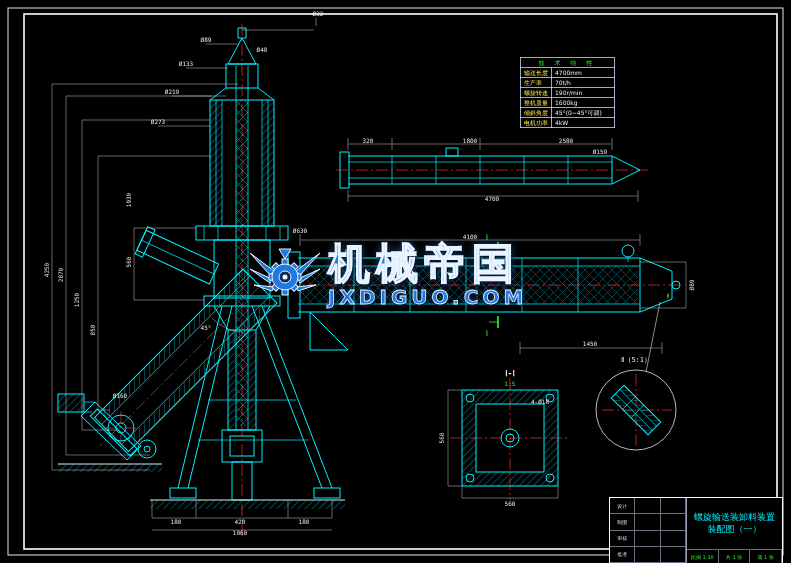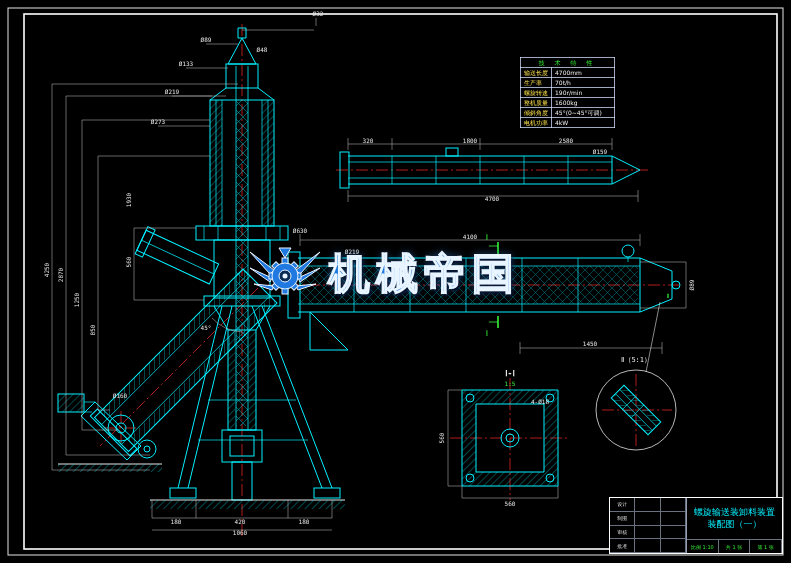--- a/index.html
+++ b/index.html
@@ -10,21 +10,21 @@
   .dim{position:absolute;font-size:6px;color:#e8e8e8;white-space:nowrap;line-height:1;
        font-family:"DejaVu Sans Mono",monospace;}
   
   .spec{position:absolute;left:520px;top:57px;border-collapse:collapse;background:rgba(0,0,0,.35);}
   .spec th,.spec td{border:1px solid rgba(212,226,255,.75);font-size:6px;padding:0 3px;height:9px;
        line-height:1;font-weight:normal;white-space:nowrap;}
   .spec th{color:#35f135;letter-spacing:4px;text-align:center;}
   .spec .lab{color:#ffe34d;}
   .spec .val{color:#eeeeee;min-width:56px;}
   
-  #titleblock{position:absolute;left:609px;top:497px;width:174px;height:57px;border:1.5px solid #fff;
+  #titleblock{position:absolute;left:609px;top:497px;width:174px;height:67px;border:1.5px solid #fff;
        display:flex;background:#000;box-sizing:border-box;}
   .tb-left{width:76px;border-right:1px solid rgba(212,226,255,.7);display:flex;flex-direction:column;}
   .tb-row{flex:1;display:flex;}
   .tb-cell{flex:1;border-right:1px solid rgba(212,226,255,.5);border-bottom:1px solid rgba(212,226,255,.5);
        font-size:5px;color:#ddd;display:flex;align-items:center;justify-content:center;overflow:hidden;}
   .tb-right{flex:1;display:flex;flex-direction:column;}
   .tb-title{flex:1;display:flex;flex-direction:column;align-items:center;justify-content:center;
        color:#00f0ff;font-size:9px;line-height:1.3;border-bottom:1px solid rgba(212,226,255,.5);
        text-align:center;}
   .tb-bottom{height:13px;display:flex;}
@@ -301,20 +301,21 @@
           <rect x="25" y="41" width="6" height="6" transform="rotate(-45 28 44)"></rect>
           <rect x="43" y="41" width="6" height="6" transform="rotate(45 46 44)"></rect>
         </g>
         <circle cx="37" cy="34" r="13"></circle>
         <circle cx="37" cy="34" r="6" fill="#0b2c55"></circle>
         <circle cx="37" cy="34" r="2.5" fill="#e8f4ff" stroke="none"></circle>
       </g>
     </svg>
     <div class="wm-text">
       <div class="wm-l1">机械帝国</div>
+      <div class="wm-l2">JXDIGUO.COM</div>
     </div>
   </div>
 
   <div id="titleblock">
     <div class="tb-left" id="tb-fields">
         <div class="tb-row">
           <div class="tb-cell">设计</div>
           <div class="tb-cell"></div>
           <div class="tb-cell"></div>
         </div>

